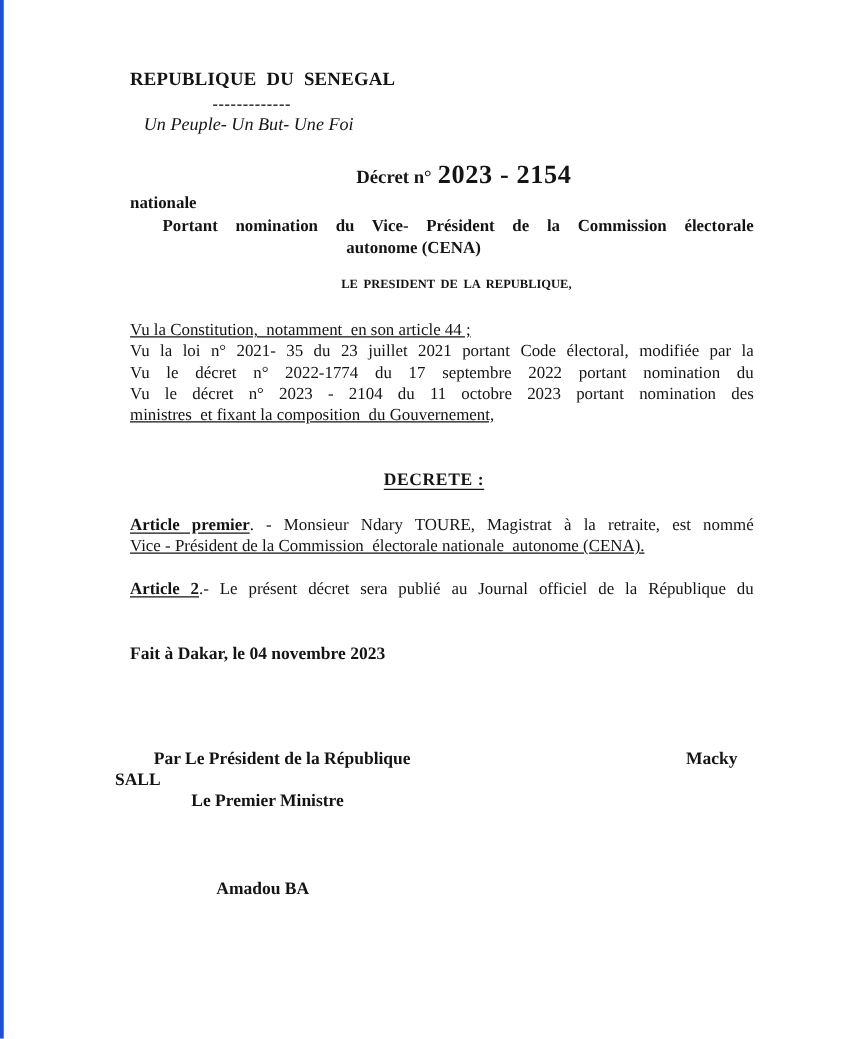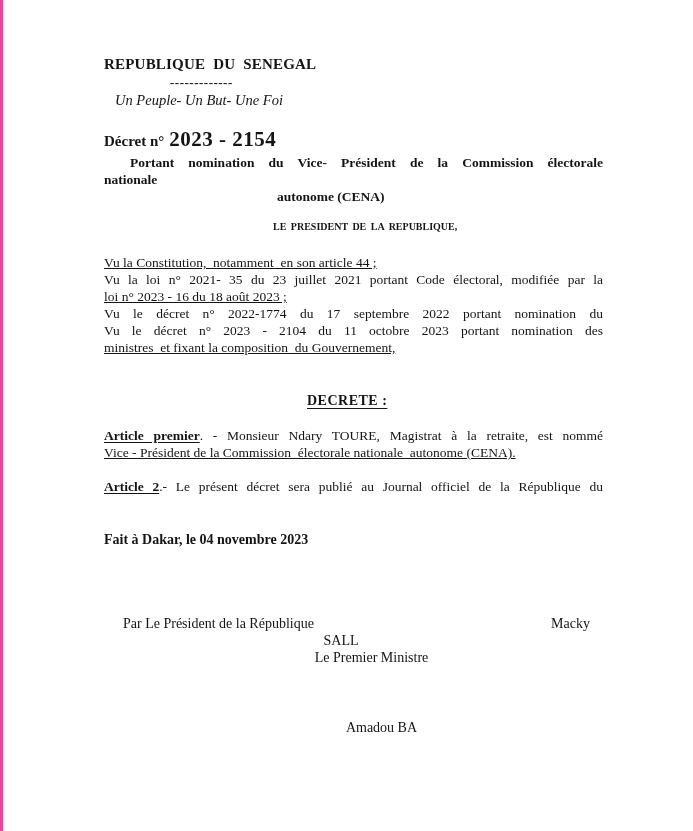--- a/index.html
+++ b/index.html
@@ -2,21 +2,21 @@
 <html><head>
 <meta charset="utf-8">
 <style>
   html, body { margin: 0; padding: 0; background: #ffffff; }
   .page {
     position: relative;
     width: 693px;
     height: 831px;
     box-sizing: border-box;
     background: #ffffff;
-    border-left: 3px solid #ec4899;
+    border-left: 3px solid #1d4ed8;
     font-family: "Liberation Serif", "DejaVu Serif", serif;
     color: #141414;
     overflow: hidden;
   }
   .content {
     padding: 56px 90px 0 101px;
   }
   
   .line {
     font-size: 13.5px;
@@ -48,20 +48,21 @@
   }
   .motto {
     margin-top: 4px;
     margin-left: 11px;
     font-style: italic;
     font-size: 14.5px;
     line-height: 16px;
   }
   .decree-line {
     margin-top: 20px;
+    margin-left: 181px;
     line-height: 22px;
     white-space: nowrap;
   }
   .decree-prefix { font-weight: bold; font-size: 15px; }
   .decree-num { font-weight: bold; font-size: 21px; margin-left: 5px; letter-spacing: 0.5px; }
   .subject1 { font-weight: bold; text-indent: 26px; margin-top: 2px; }
   .subject2 { font-weight: bold; }
   .subject3 { font-weight: bold; margin-left: 173px; }
   .authority {
     margin-top: 13px;
@@ -92,23 +93,22 @@
   .fait {
     margin-top: 36px;
     font-weight: bold;
     font-size: 14px;
     line-height: 17px;
   }
   .signatures {
     margin-top: 67px;
     margin-left: -12px;
     margin-right: 13px;
-    font-weight: normal;
+    font-weight: bold;
     font-size: 14px;
-    text-align: center;
   }
   .sig-row {
     display: flex;
     justify-content: space-between;
     line-height: 17px;
   }
   .sig-by { text-indent: 31px; }
   .sig-last { line-height: 17px; }
   .pm-title { margin-left: 61px; line-height: 18px; }
   .pm-name { margin-left: 81px; margin-top: 52px; line-height: 17px; }
@@ -120,30 +120,29 @@
   <div class="content">
 
     <div class="country">REPUBLIQUE DU SENEGAL</div>
     <div class="separator">-------------</div>
     <div class="motto">Un Peuple- Un But- Une Foi</div>
 
     <div class="decree-line">
       <span class="decree-prefix">Décret n°</span><span class="decree-num">2023 - 2154</span>
     </div>
 
+    <div class="line subject2">nationale</div>
     <div class="line jline subject1">Portant nomination du Vice- Président de la Commission électorale</div>
-    <div class="line subject2">nationale</div>
     <div class="line subject3">autonome (CENA)</div>
 
     <div class="authority">LE PRESIDENT DE LA REPUBLIQUE,</div>
 
     <div class="visas">
       <div class="line pline">Vu la Constitution,  notamment  en son article 44 ;</div>
       <div class="line jline">Vu la loi n° 2021- 35 du 23 juillet 2021 portant Code électoral, modifiée par la</div>
-      <div class="line pline">loi n° 2023 - 16 du 18 août 2023 ;</div>
       <div class="line jline">Vu le décret n° 2022-1774 du 17 septembre 2022 portant nomination du</div>
       <div class="line jline">Vu le décret n° 2023 - 2104 du 11 octobre 2023 portant nomination des</div>
       <div class="line pline">ministres  et fixant la composition  du Gouvernement,</div>
     </div>
 
     <div class="decrete">DECRETE :</div>
 
     <div class="article">
       <div class="line jline">
         <span class="article-label">Article premier</span><span>. - </span><span>Monsieur Ndary TOURE, Magistrat à la retraite, est nommé</span>

